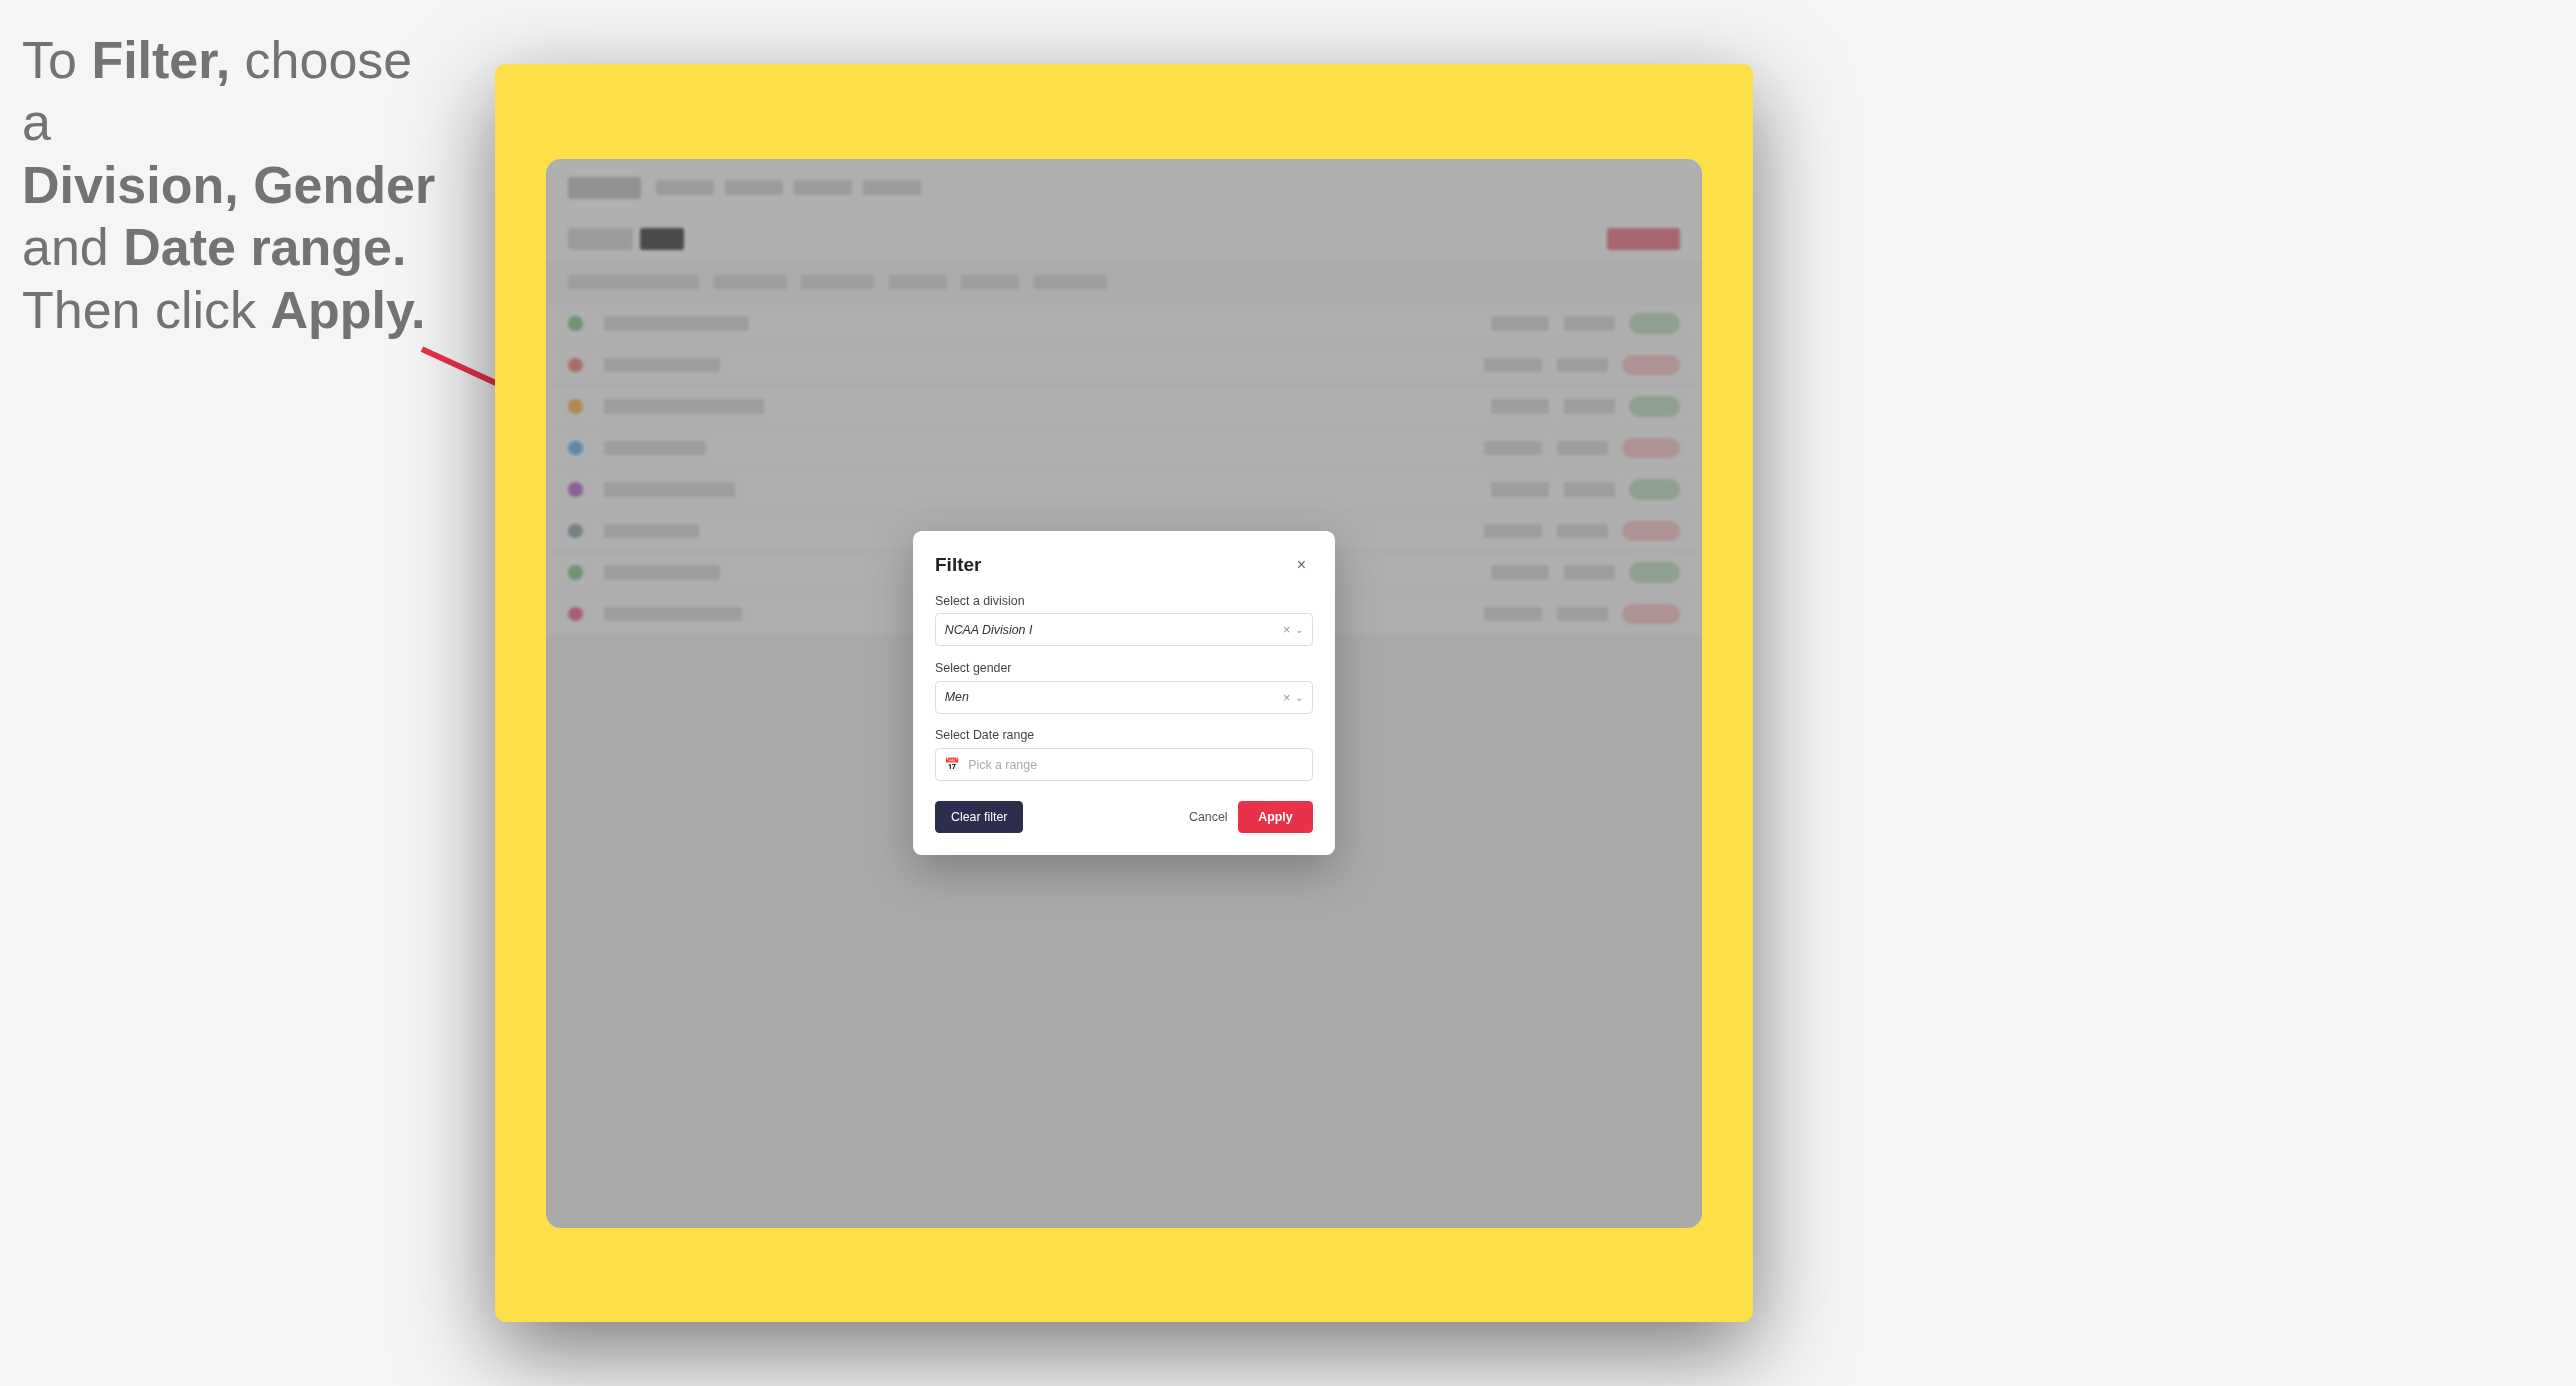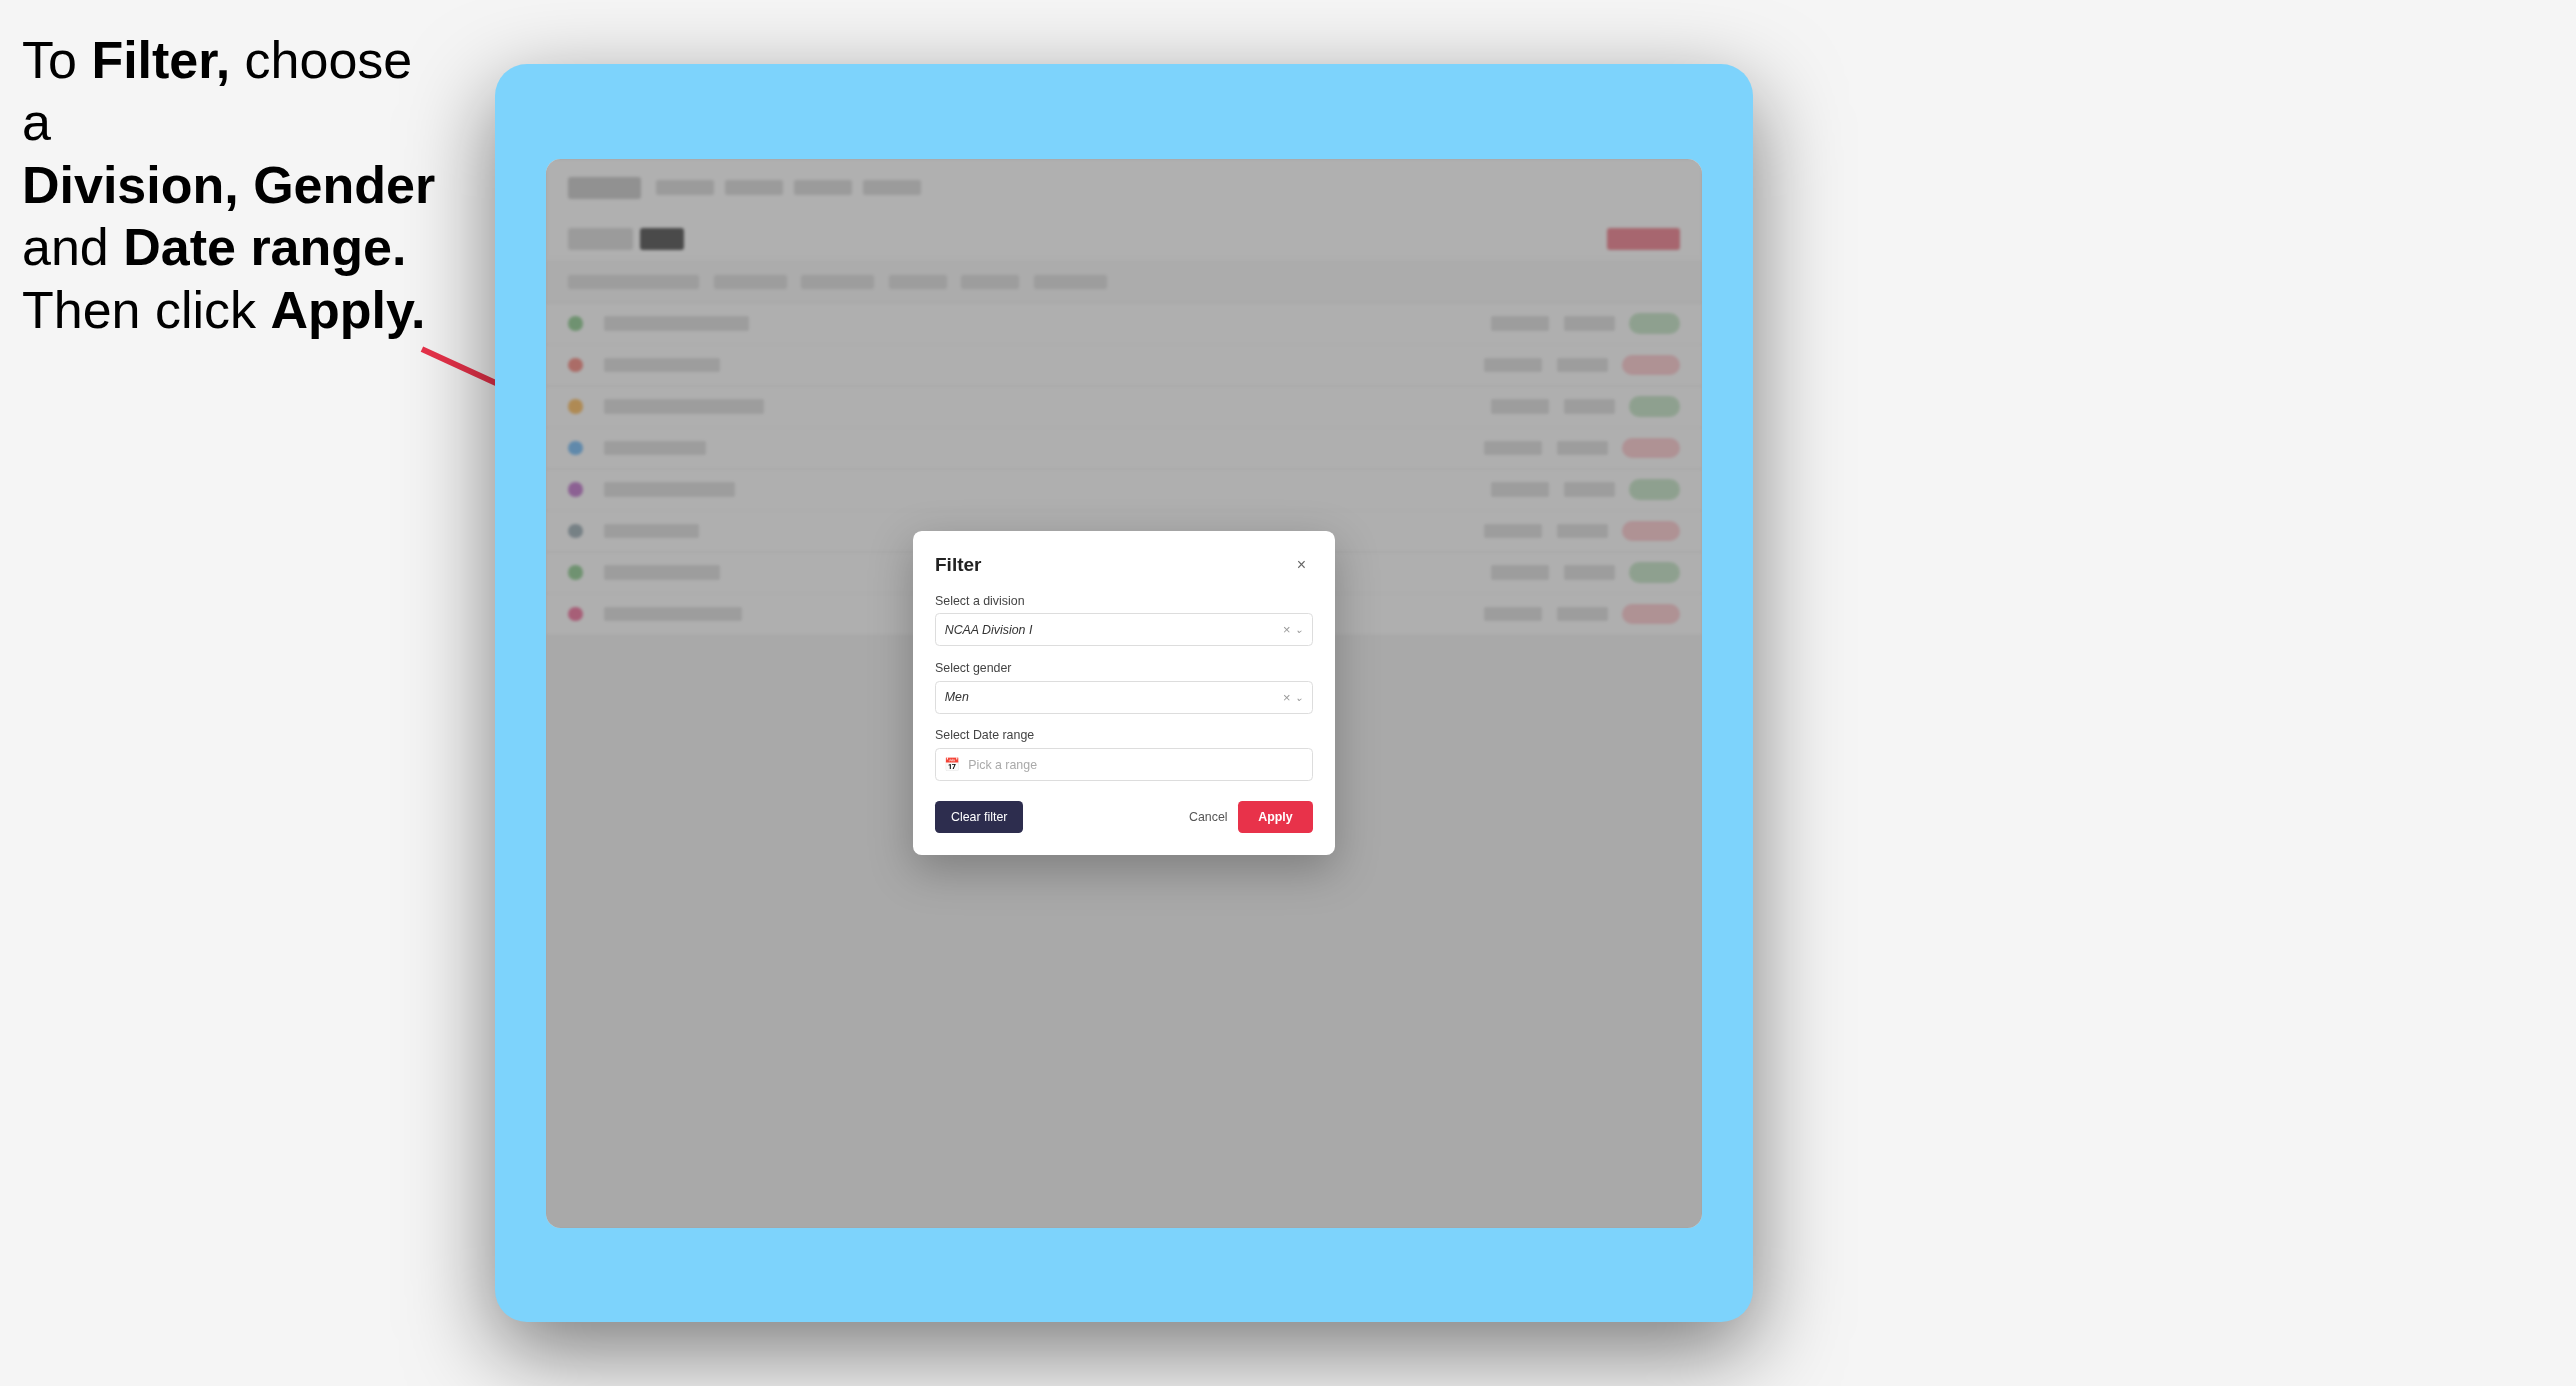--- a/index.html
+++ b/index.html
@@ -12,21 +12,21 @@
       position: relative;
     }
 
     
     .instruction-text {
       position: absolute;
       top: 29px;
       left: 22px;
       font-size: 52px;
       line-height: 1.2;
-      color: #000000;
+      color: #737373;
       max-width: 422px;
     }
     .instruction-text .bold { font-weight: 800; }
 
     
     .arrow-container {
       position: absolute;
       top: 0;
       left: 0;
       width: 100%;
@@ -34,22 +34,22 @@
       pointer-events: none;
     }
 
     
     .tablet {
       position: absolute;
       top: 64px;
       left: 495px;
       width: 1258px;
       height: 1258px;
-      background: #7dd3fc;
-      border-radius: 32px;
+      background: #fde047;
+      border-radius: 11px;
       display: flex;
       align-items: center;
       justify-content: center;
       box-shadow: 0 29px 87px rgba(0,0,0,0.5);
     }
 
     .tablet-screen {
       width: 1156px;
       height: 1069px;
       background: #e8e8e8;

